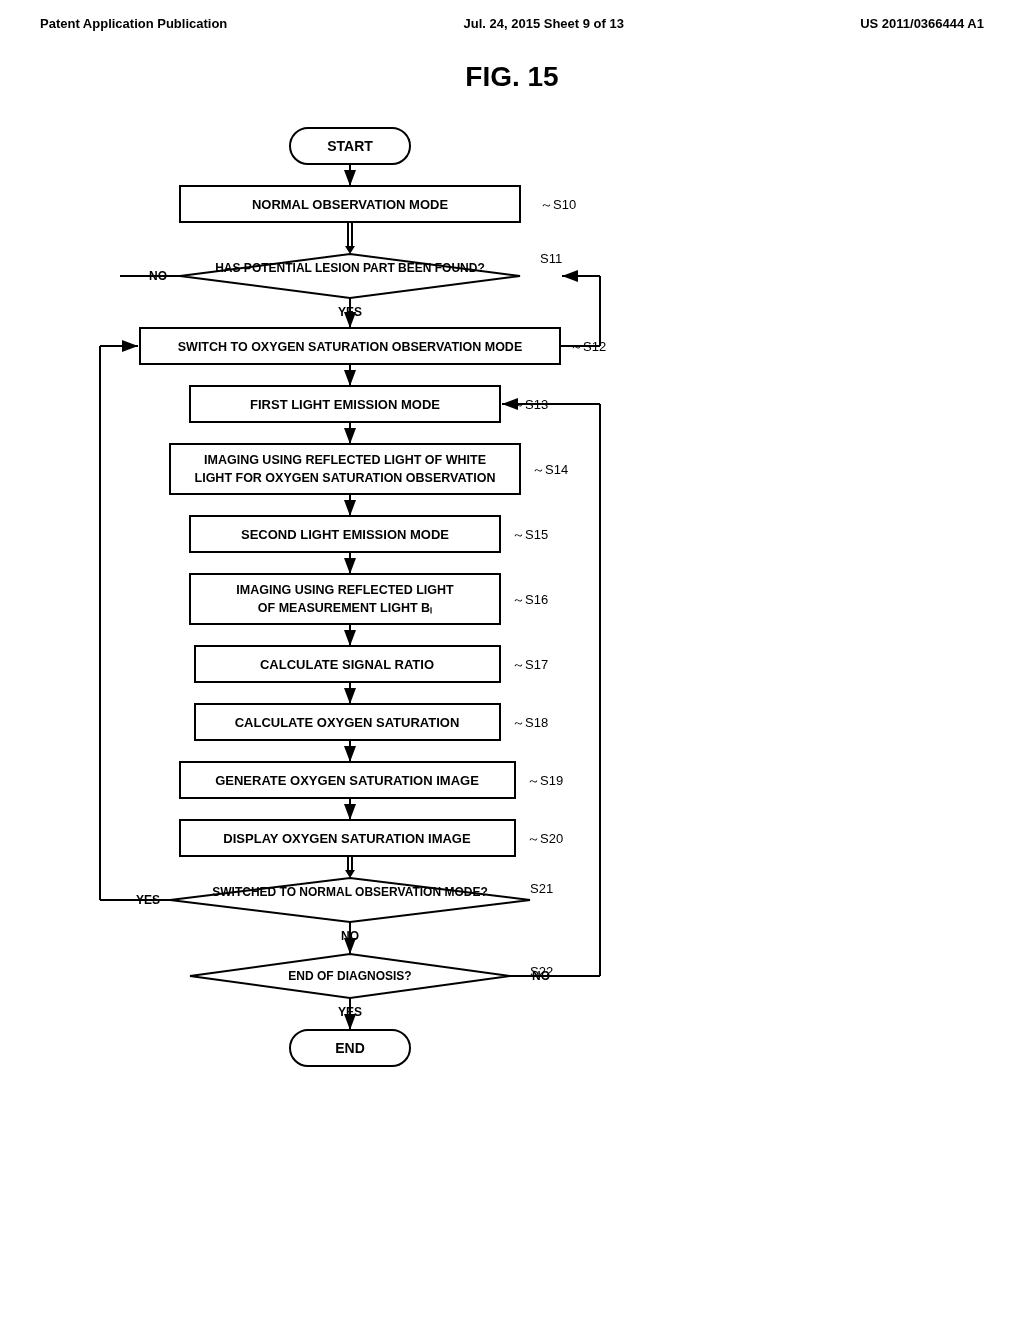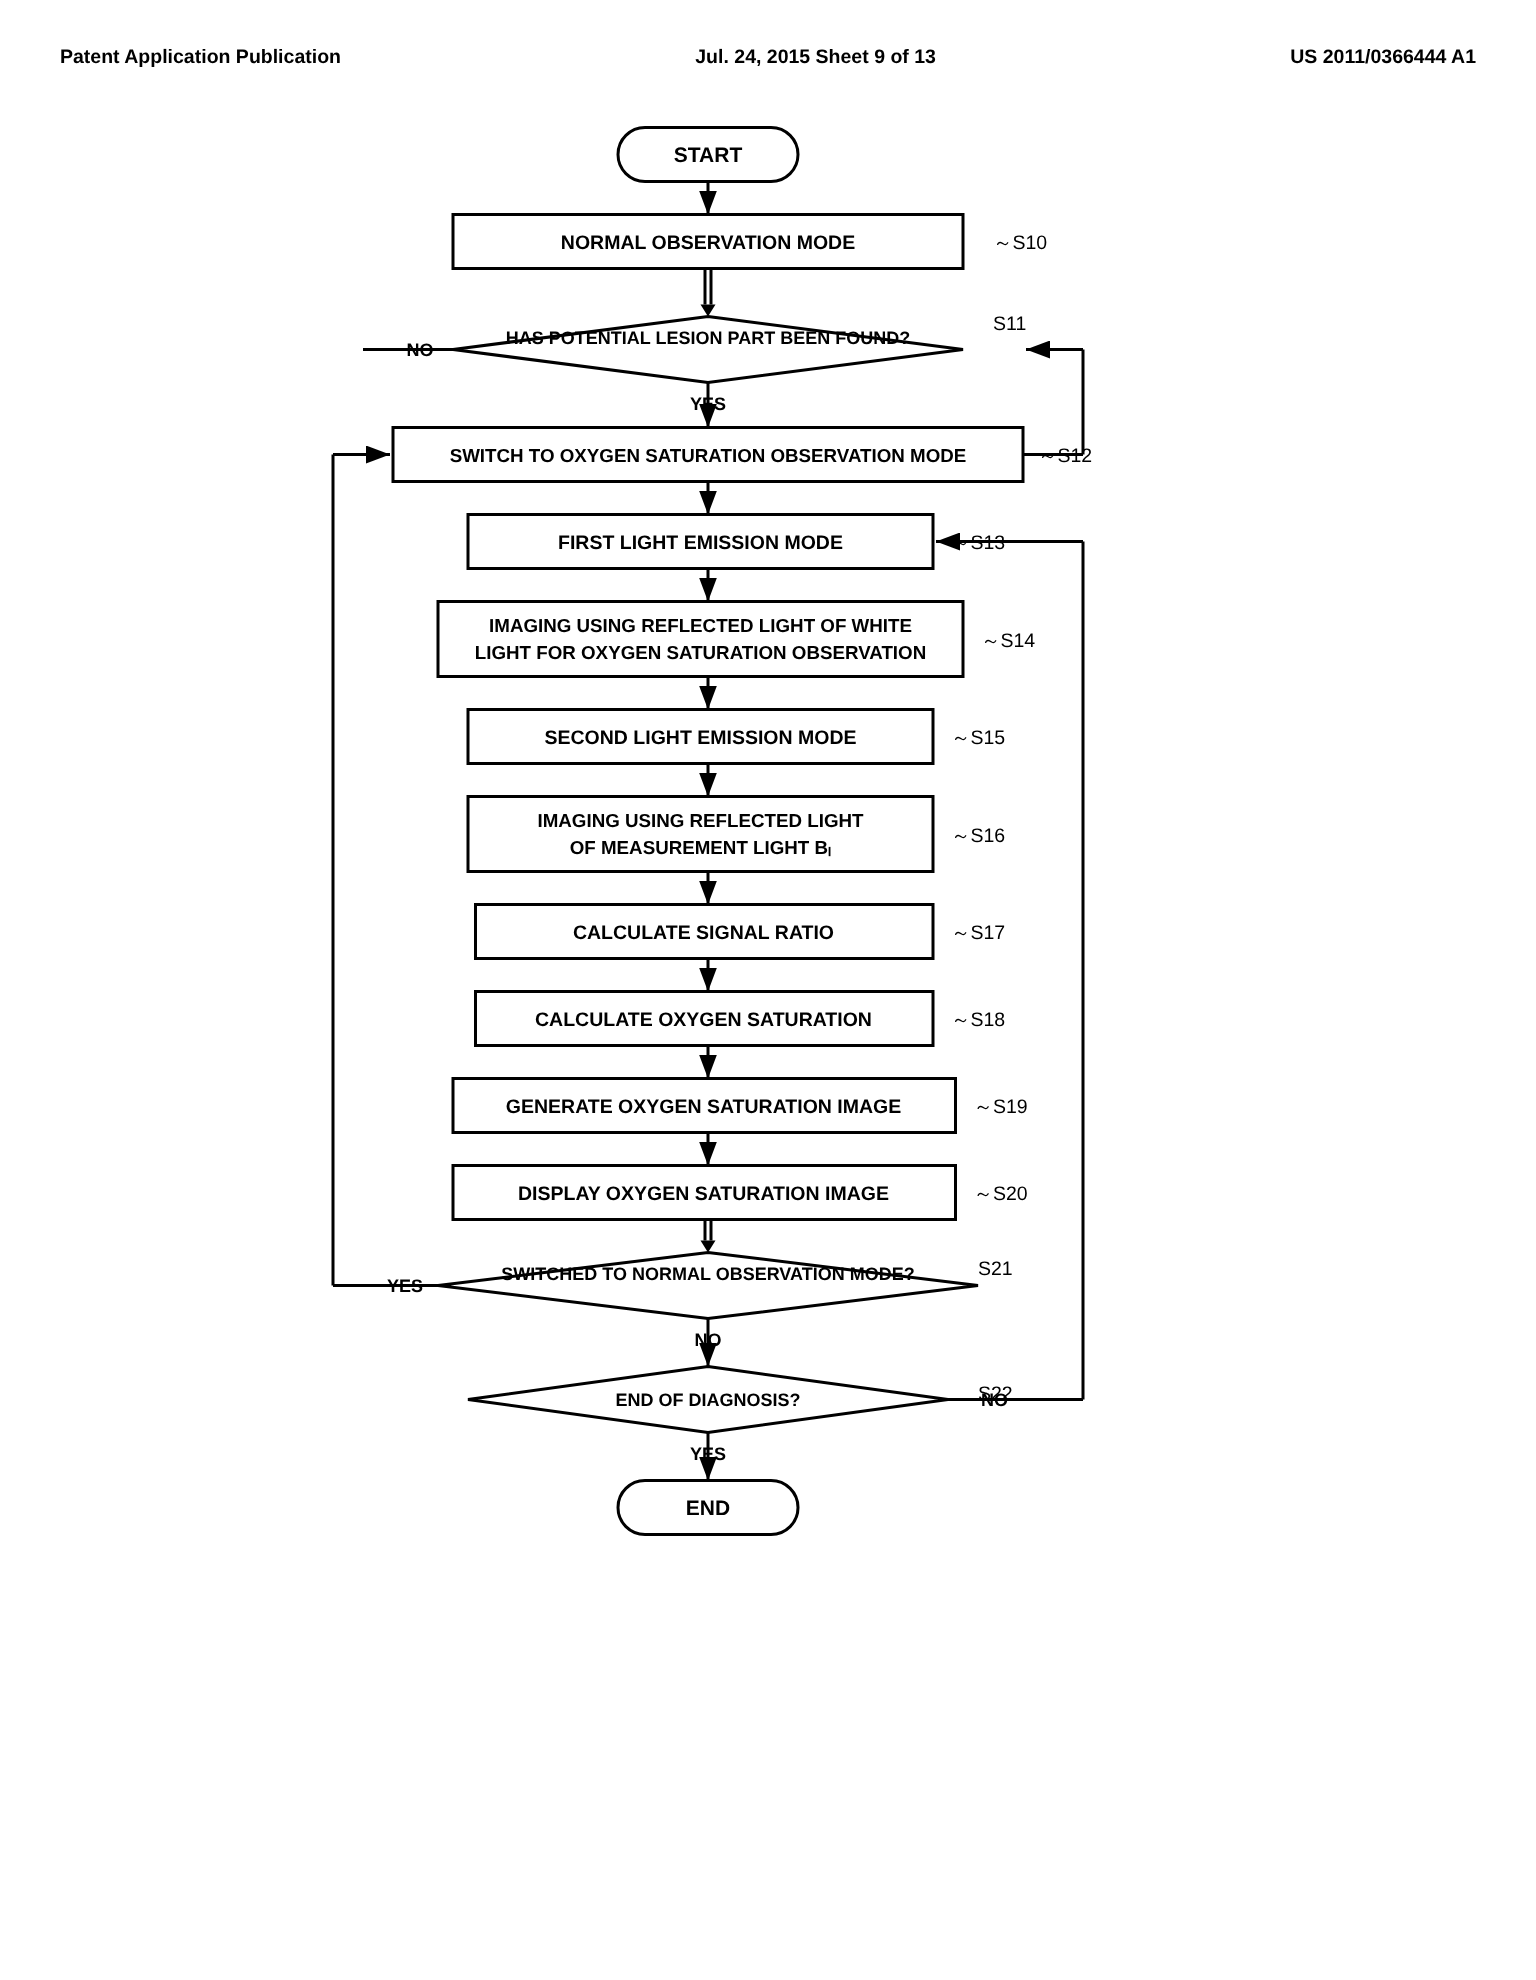--- a/index.html
+++ b/index.html
@@ -8,21 +8,21 @@
       font-family: Arial, sans-serif;
       width: 1024px;
       min-height: 1320px;
       position: relative;
     }
 
     .page {
       width: 1024px;
       min-height: 1320px;
       background: #fff;
-      padding: 30px 40px;
+      padding: 16px 40px;
     }
 
     .header {
       display: flex;
       justify-content: space-between;
       align-items: center;
       margin-bottom: 30px;
       font-size: 13px;
       font-weight: bold;
     }
@@ -39,22 +39,23 @@
 <body>
 
 <div class="page">
 
   <div class="header">
     <span>Patent Application Publication</span>
     <span>Jul. 24, 2015   Sheet 9 of 13</span>
     <span>US 2011/0366444 A1</span>
   </div>
 
+  <div class="fig-title">FIG. 15</div>
 
-  <div style="display:flex; justify-content:center; width:100%;">
+  <div style="display:flex; justify-content:flex-start; width:100%;">
     <svg width="700" height="1080" viewBox="0 0 700 1080">
 
       <defs>
         <marker id="arrowhead" markerWidth="8" markerHeight="6" refX="8" refY="3" orient="auto">
           <polygon points="0 0, 8 3, 0 6" fill="#000"></polygon>
         </marker>
       </defs>
 
       <rect x="250" y="10" width="120" height="36" rx="18" ry="18" fill="white" stroke="black" stroke-width="2"></rect>
       <text x="310" y="33" text-anchor="middle" font-family="Arial" font-size="14" font-weight="bold">START</text>

